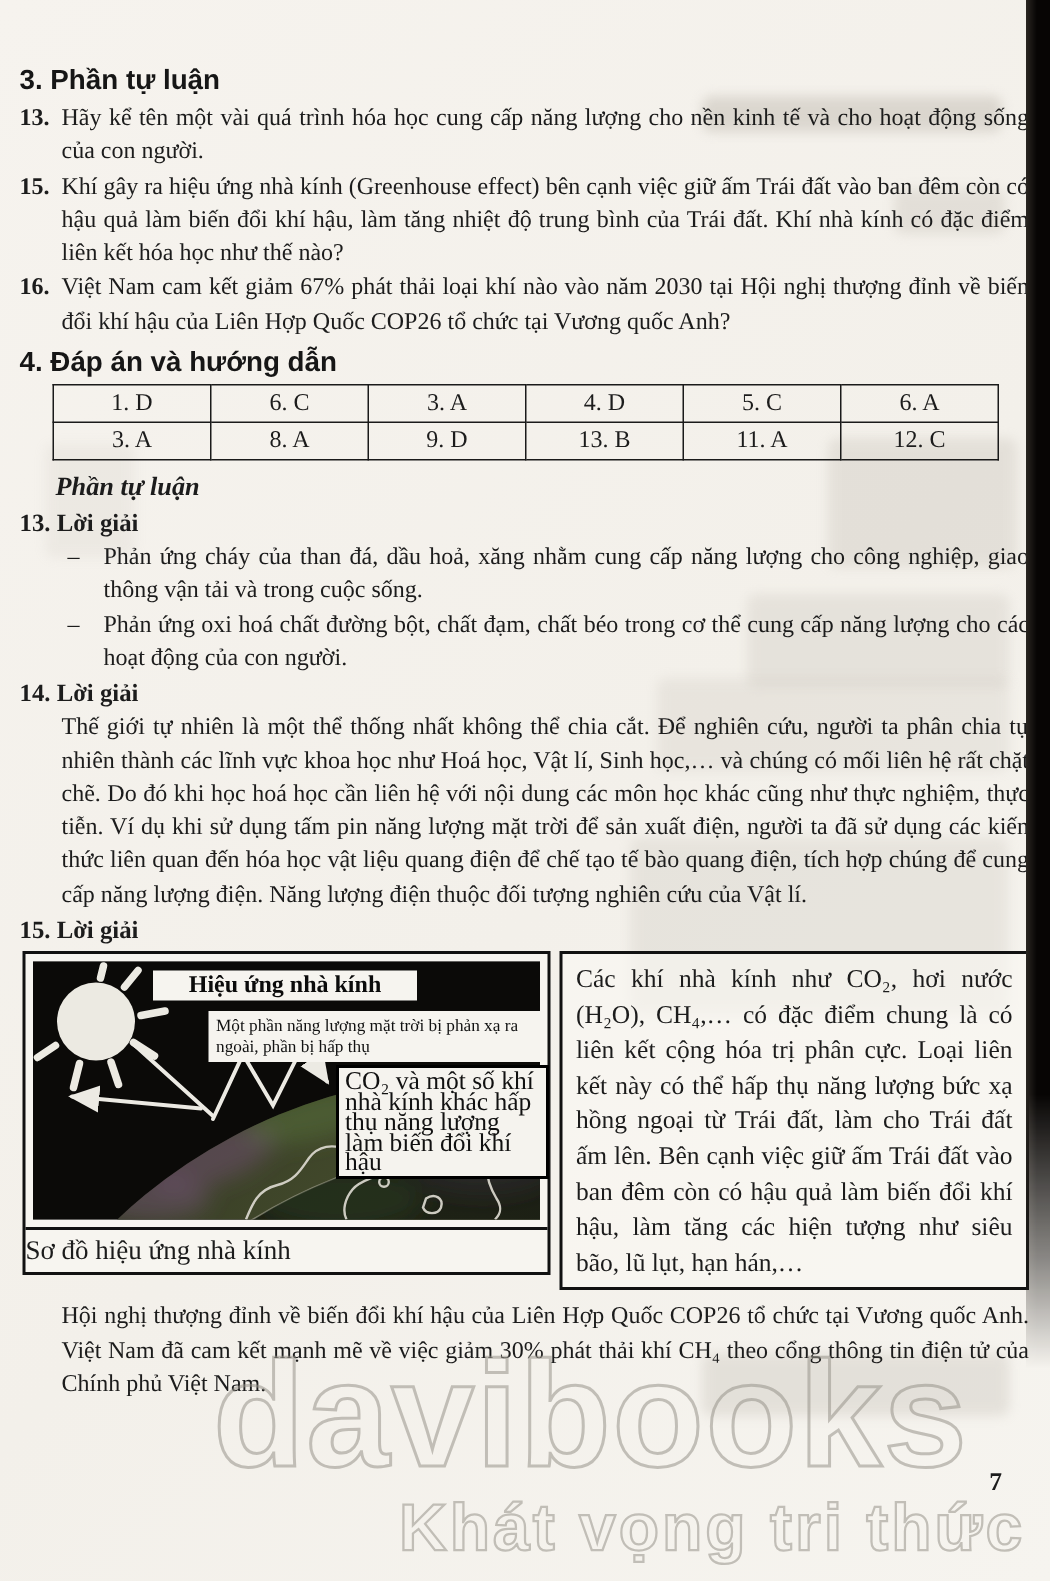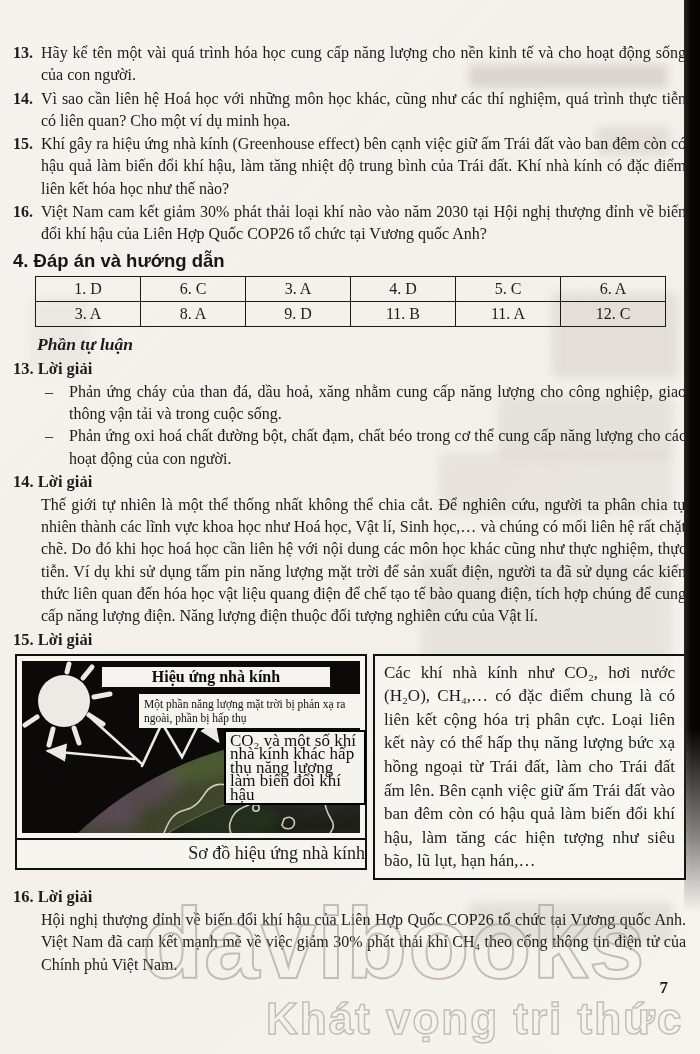--- a/index.html
+++ b/index.html
@@ -47,32 +47,32 @@
   .bullet{position:relative;margin-left:32px;}
   .dash{position:absolute;left:0;top:0;font-size:16px;line-height:22.3px;}
   .btext{margin-left:24px;}
   .para{margin-left:28px;}
   
   .fig-row{display:flex;gap:6px;margin:4px 0 7px 2px;align-items:flex-start;}
   .fig-box{border:2px solid #111;background:#f7f5f0;width:352px;box-sizing:border-box;flex:none;}
   .fig-canvas{position:relative;margin:5px;height:172px;background:#0b0a08;}
   .fig-canvas svg{position:absolute;left:0;top:0;}
   .fig-title{
-    position:absolute;left:80px;top:6px;width:228px;background:#f6f4ef;
+    position:absolute;left:80px;top:6px;width:176px;background:#f6f4ef;
     font-weight:bold;font-size:16px;text-align:center;padding:1px 0;color:#0b0b0b;
   }
   .fig-note1{
     position:absolute;left:97px;top:33px;width:214px;background:#f6f4ef;
     font-size:11.5px;line-height:14px;padding:3px 5px;color:#111;margin-left:20px;
   }
   .fig-note2{
     position:absolute;left:202px;top:69px;width:130px;background:#f5f3ee;border:2px solid #000;
     font-size:17px;line-height:13.5px;padding:2px 4px;color:#111;
   }
-  .fig-caption{border-top:2px solid #111;text-align:right;font-size:18px;padding:3px 0 4px 0;}
+  .fig-caption{border-top:2px solid #111;text-align:left;font-size:18px;padding:3px 0 4px 0;}
   .side-box{
     border:2px solid #111;flex:1;box-sizing:border-box;min-height:217px;
     padding:5px 9px;font-size:17px;line-height:23.6px;text-align:justify;background:rgba(250,248,244,.6);
   }
   
   .watermark{position:absolute;inset:0;z-index:2;pointer-events:none;opacity:.55;}
   .wm1{
     position:absolute;left:142px;top:886px;
     font-family:"Liberation Sans","DejaVu Sans",sans-serif;font-weight:bold;font-size:100px;
     color:transparent;-webkit-text-stroke:2px #98948b;letter-spacing:1px;
@@ -95,55 +95,52 @@
       <div class="blob b3"></div>
     <div class="blob b4"></div>
       <div class="blob b5"></div>
       <div class="blob b6"></div>
     <div class="blob b7"></div>
       <div class="blob b8"></div>
   </div>
 
   <div class="content">
 
+    <div class="h-sans">3. Phần tự luận</div>
 
     <div class="q">
       <span class="qnum">13.</span>
       <div class="qtext">Hãy kể tên một vài quá trình hóa học cung cấp năng lượng cho nền kinh tế và cho hoạt động sống của con người.</div>
     </div>
     <div class="q">
-      <span class="qnum">14.</span>
-      <div class="qtext">Vì sao cần liên hệ Hoá học với những môn học khác, cũng như các thí nghiệm, quá trình thực tiễn có liên quan? Cho một ví dụ minh họa.</div>
-    </div>
-    <div class="q">
       <span class="qnum">15.</span>
       <div class="qtext">Khí gây ra hiệu ứng nhà kính (Greenhouse effect) bên cạnh việc giữ ấm Trái đất vào ban đêm còn có hậu quả làm biến đổi khí hậu, làm tăng nhiệt độ trung bình của Trái đất. Khí nhà kính có đặc điểm liên kết hóa học như thế nào?</div>
     </div>
     <div class="q">
       <span class="qnum">16.</span>
-      <div class="qtext">Việt Nam cam kết giảm 30% phát thải loại khí nào vào năm 2030 tại Hội nghị thượng đỉnh về biến đổi khí hậu của Liên Hợp Quốc COP26 tổ chức tại Vương quốc Anh?</div>
+      <div class="qtext">Việt Nam cam kết giảm 67% phát thải loại khí nào vào năm 2030 tại Hội nghị thượng đỉnh về biến đổi khí hậu của Liên Hợp Quốc COP26 tổ chức tại Vương quốc Anh?</div>
     </div>
 
     <div class="h-sans mt4">4. Đáp án và hướng dẫn</div>
 
     <table class="answers">
       <tbody>
           <tr>
         <td>1. D</td>
         <td>6. C</td>
         <td>3. A</td>
         <td>4. D</td>
         <td>5. C</td>
         <td>6. A</td>
       </tr>
       <tr>
         <td>3. A</td>
         <td>8. A</td>
         <td>9. D</td>
-        <td>11. B</td>
+        <td>13. B</td>
         <td>11. A</td>
         <td>12. C</td>
       </tr>
     </tbody>
       </table>
 
     <div class="h-italic">Phần tự luận</div>
 
     <div class="sol-label">13. Lời giải</div>
     <div class="bullet">
@@ -232,21 +229,20 @@
           </svg>
           <div class="fig-title">Hiệu ứng nhà kính</div>
           <div class="fig-note1">Một phần năng lượng mặt trời bị phản xạ ra ngoài, phần bị hấp thụ</div>
           <div class="fig-note2">CO₂ và một số khí nhà kính khác hấp thụ năng lượng làm biến đổi khí hậu</div>
         </div>
         <div class="fig-caption">Sơ đồ hiệu ứng nhà kính</div>
       </div>
       <div class="side-box">Các khí nhà kính như CO₂, hơi nước (H₂O), CH₄,… có đặc điểm chung là có liên kết cộng hóa trị phân cực. Loại liên kết này có thể hấp thụ năng lượng bức xạ hồng ngoại từ Trái đất, làm cho Trái đất ấm lên. Bên cạnh việc giữ ấm Trái đất vào ban đêm còn có hậu quả làm biến đổi khí hậu, làm tăng các hiện tượng như siêu bão, lũ lụt, hạn hán,…</div>
     </div>
 
-    <div class="sol-label">16. Lời giải</div>
     <div class="para">Hội nghị thượng đỉnh về biến đổi khí hậu của Liên Hợp Quốc COP26 tổ chức tại Vương quốc Anh. Việt Nam đã cam kết mạnh mẽ về việc giảm 30% phát thải khí CH₄ theo cổng thông tin điện tử của Chính phủ Việt Nam.</div>
 
   </div>
 
   <div class="page-number">7</div>
 
   <div class="watermark">
     <div class="wm1">davibooks</div>
     <div class="wm2">Khát vọng tri thức</div>
   </div>

